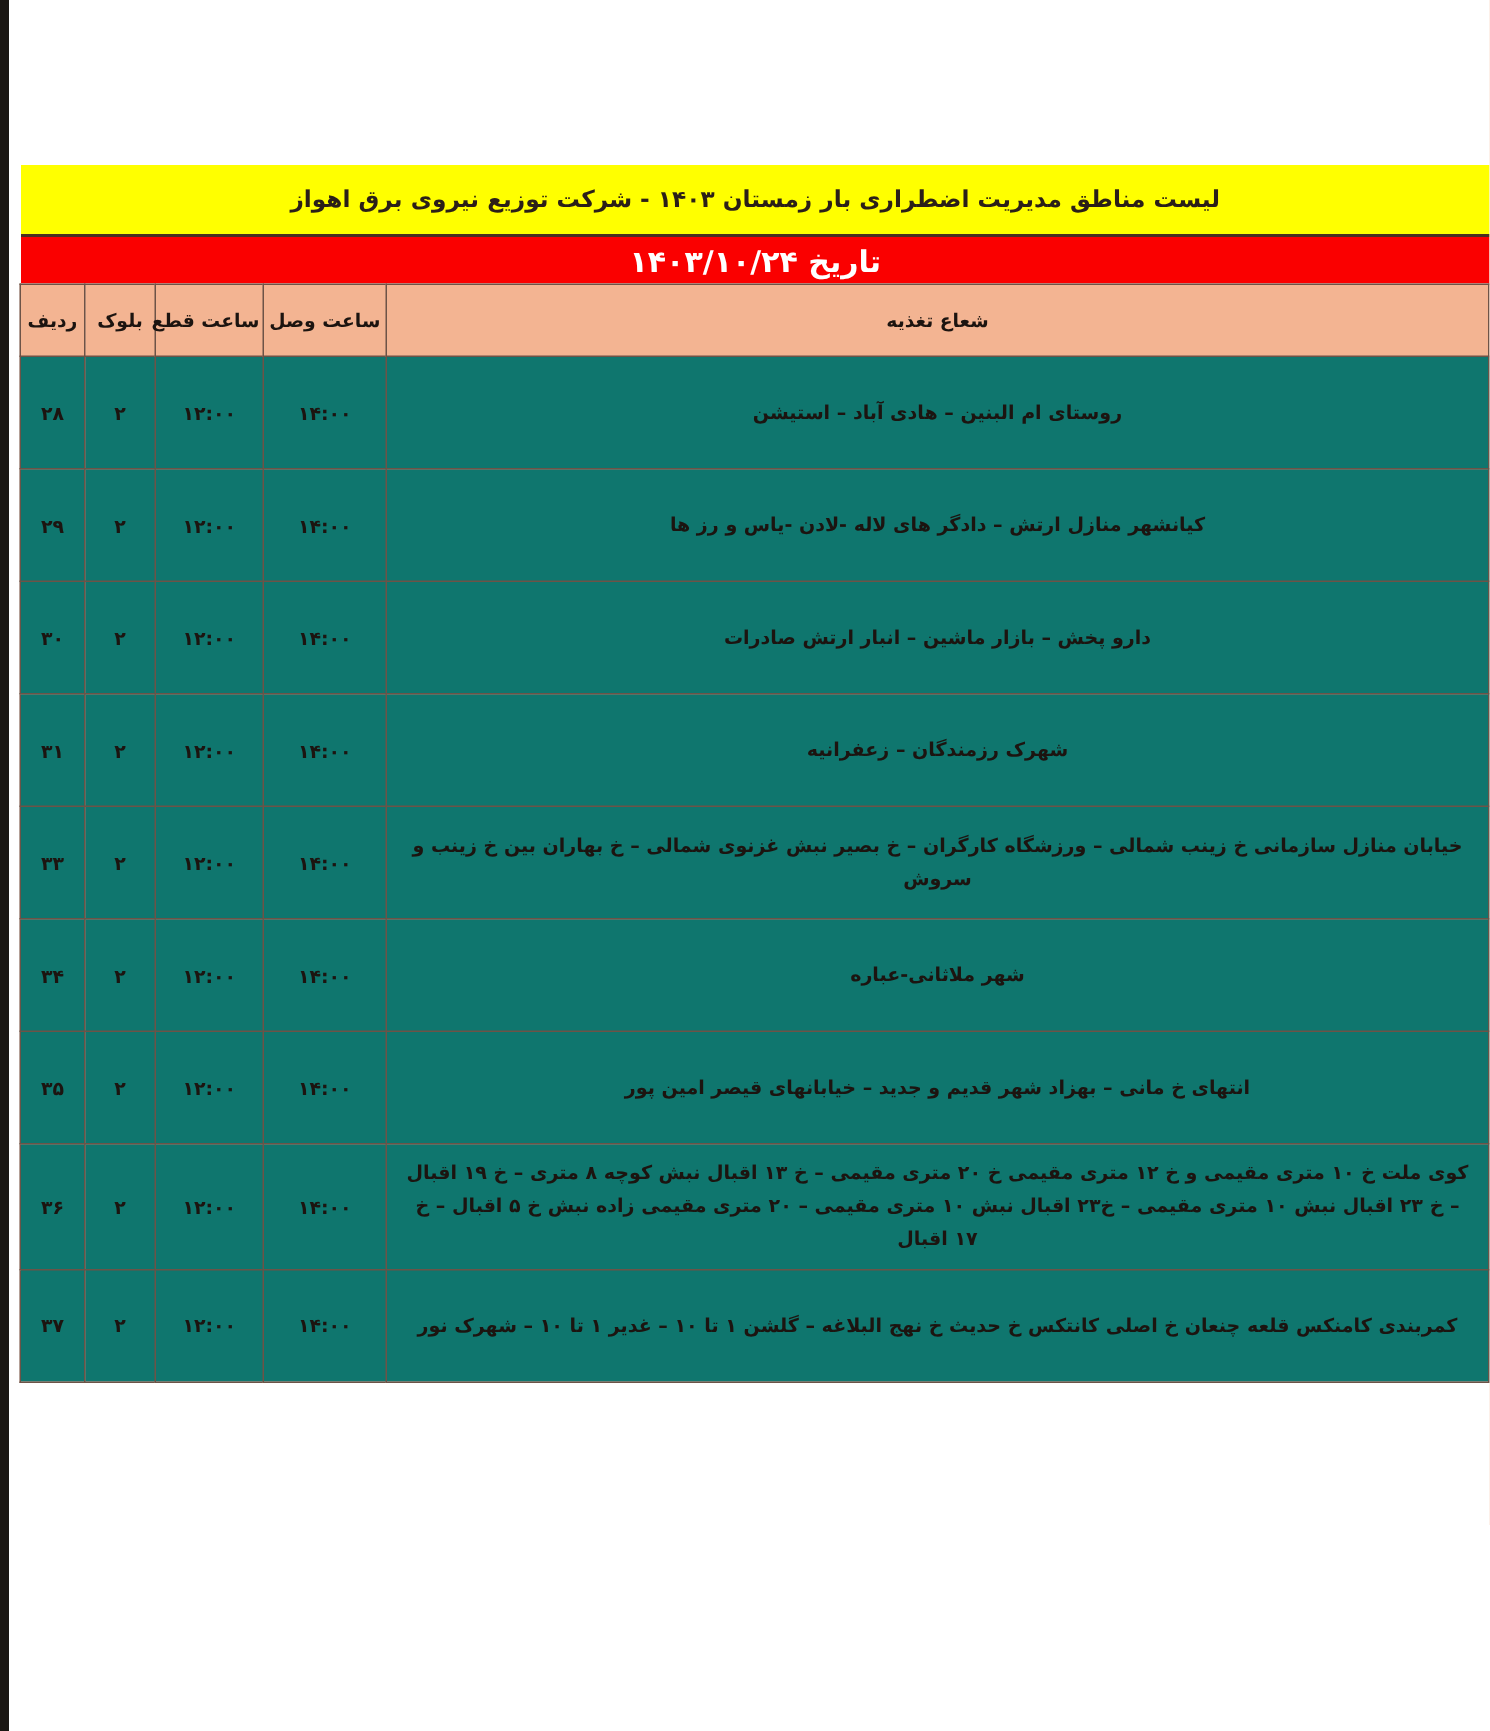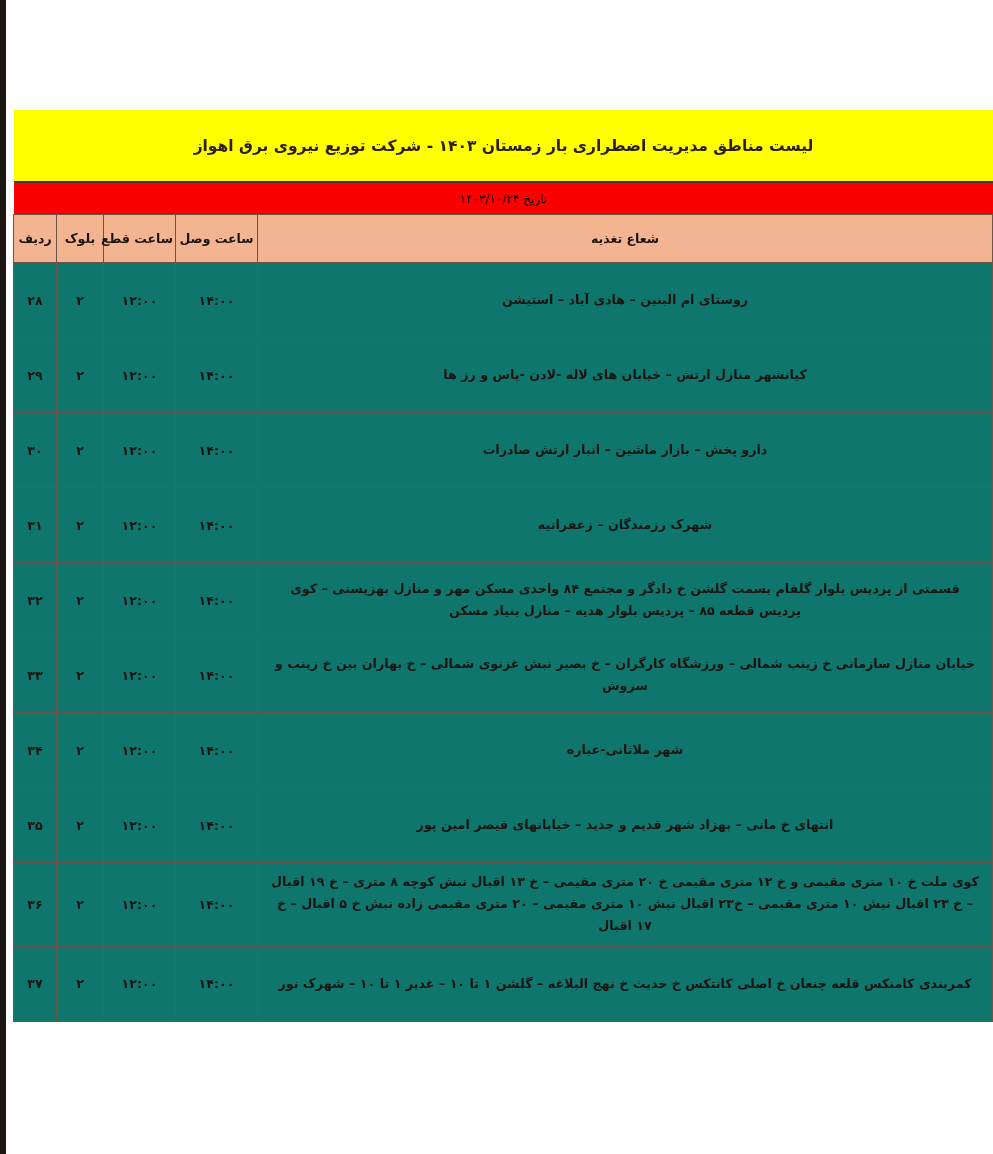--- a/index.html
+++ b/index.html
@@ -32,21 +32,21 @@
   }
   #sheet {
     position: absolute;
     left: 0;
     top: 110px;
     width: 979px;
   }
   
   #title-band {
     background: #ffff00;
-    height: 73px;
+    height: 48px;
     display: flex;
     align-items: center;
     justify-content: center;
     border-bottom: 2px solid #4a2f23;
     box-sizing: border-box;
   }
   #title-band .title-text {
     font-size: 15.5px;
     font-weight: bold;
     color: #2b1f18;
@@ -56,23 +56,23 @@
   
   #date-band {
     background: #fa0000;
     height: 31px;
     display: flex;
     align-items: center;
     justify-content: center;
     box-sizing: border-box;
   }
   #date-band .date-text {
-    font-size: 12px;
-    font-weight: normal;
-    color: #000000;
+    font-size: 20px;
+    font-weight: bold;
+    color: #ffffff;
     white-space: nowrap;
   }
   
   table#outage-table {
     border-collapse: collapse;
     width: 979px;
     table-layout: fixed;
     background: #fbe0d2;
   }
   table#outage-table th,
@@ -147,46 +147,39 @@
       </thead>
       <tbody>
         <tr class="h-1line">
           <td class="feed-cell">روستای ام البنین – هادی آباد – استیشن</td>
           <td>۱۴:۰۰</td>
           <td>۱۲:۰۰</td>
           <td>۲</td>
           <td>۲۸</td>
         </tr>
         <tr class="h-1line">
-          <td class="feed-cell">کیانشهر منازل ارتش – خیابان های لاله -لادن -یاس و رز ها</td>
+          <td class="feed-cell">کیانشهر منازل ارتش – دادگر های لاله -لادن -یاس و رز ها</td>
           <td>۱۴:۰۰</td>
           <td>۱۲:۰۰</td>
           <td>۲</td>
           <td>۲۹</td>
         </tr>
         <tr class="h-1line">
           <td class="feed-cell">دارو پخش – بازار ماشین – انبار ارتش صادرات</td>
           <td>۱۴:۰۰</td>
           <td>۱۲:۰۰</td>
           <td>۲</td>
           <td>۳۰</td>
         </tr>
         <tr class="h-1line">
           <td class="feed-cell">شهرک رزمندگان – زعفرانیه</td>
           <td>۱۴:۰۰</td>
           <td>۱۲:۰۰</td>
           <td>۲</td>
           <td>۳۱</td>
-        </tr>
-        <tr class="h-2line">
-          <td class="feed-cell">قسمتی از پردیس بلوار گلفام بسمت گلشن خ دادگر و مجتمع ۸۴ واحدی مسکن مهر و منازل بهزیستی – کوی پردیس قطعه ۸۵ – پردیس بلوار هدیه – منازل بنیاد مسکن</td>
-          <td>۱۴:۰۰</td>
-          <td>۱۲:۰۰</td>
-          <td>۲</td>
-          <td>۳۲</td>
         </tr>
         <tr class="h-1line">
           <td class="feed-cell">خیابان منازل سازمانی خ زینب شمالی – ورزشگاه کارگران – خ بصیر نبش غزنوی شمالی – خ بهاران بین خ زینب و سروش</td>
           <td>۱۴:۰۰</td>
           <td>۱۲:۰۰</td>
           <td>۲</td>
           <td>۳۳</td>
         </tr>
         <tr class="h-1line">
           <td class="feed-cell">شهر ملاثانی-عباره</td>

